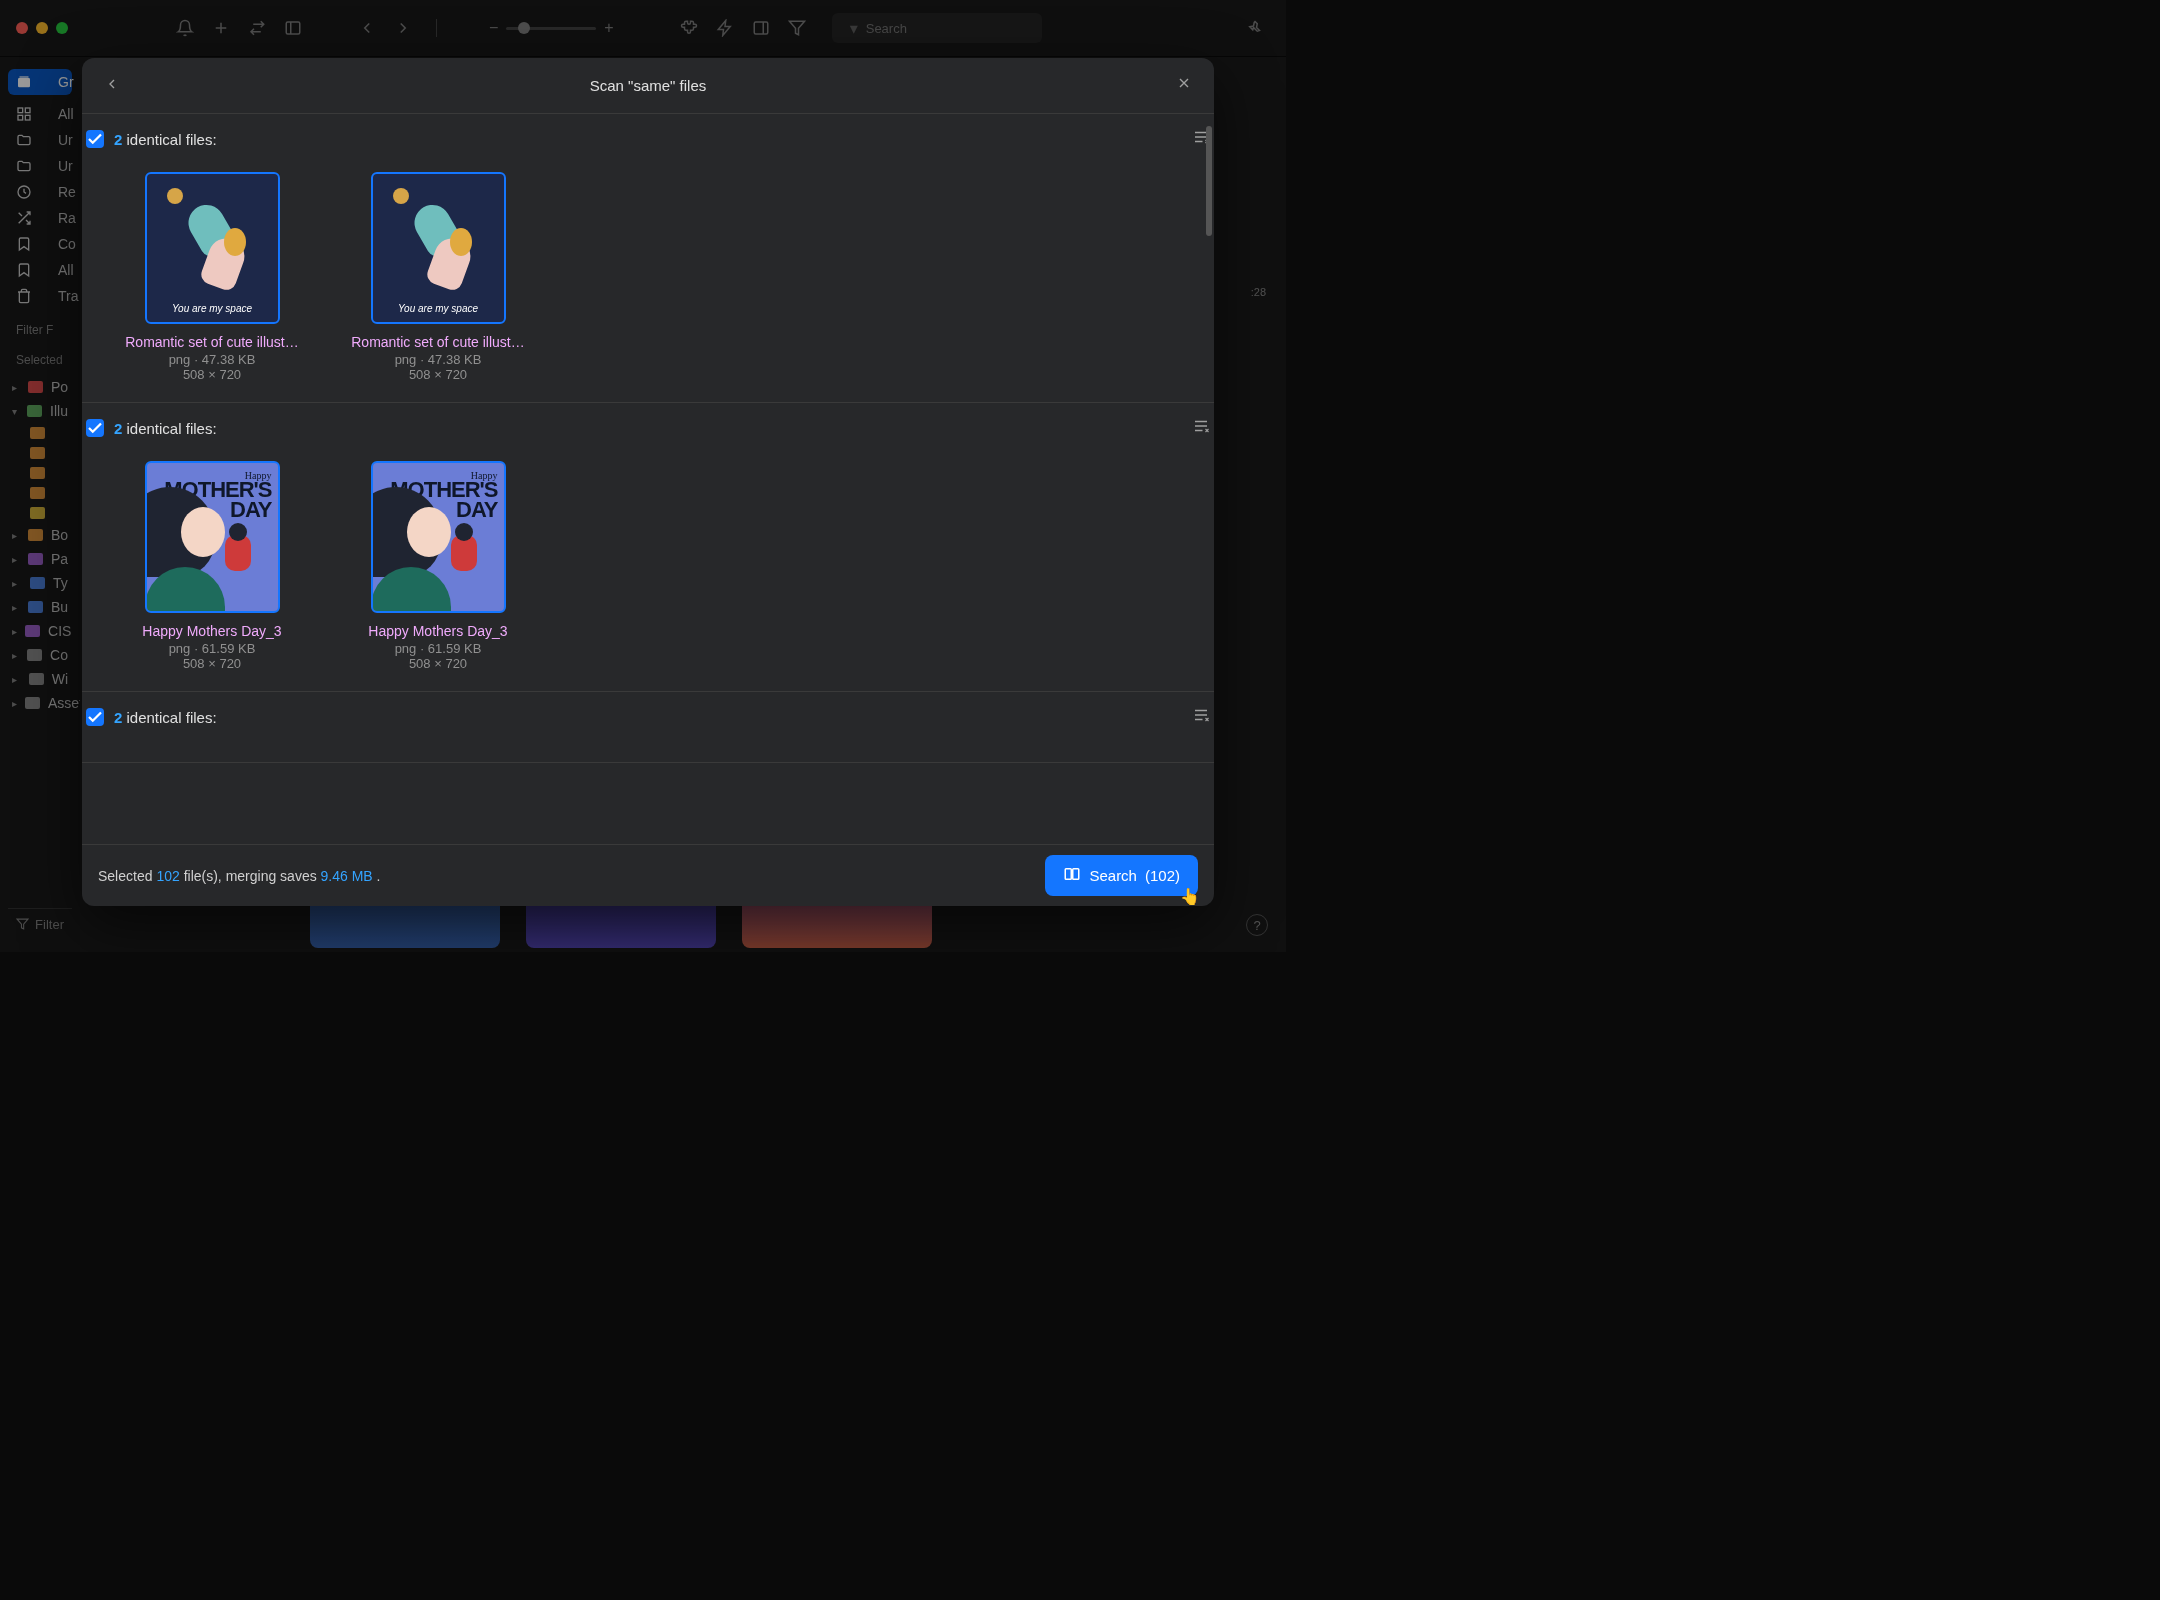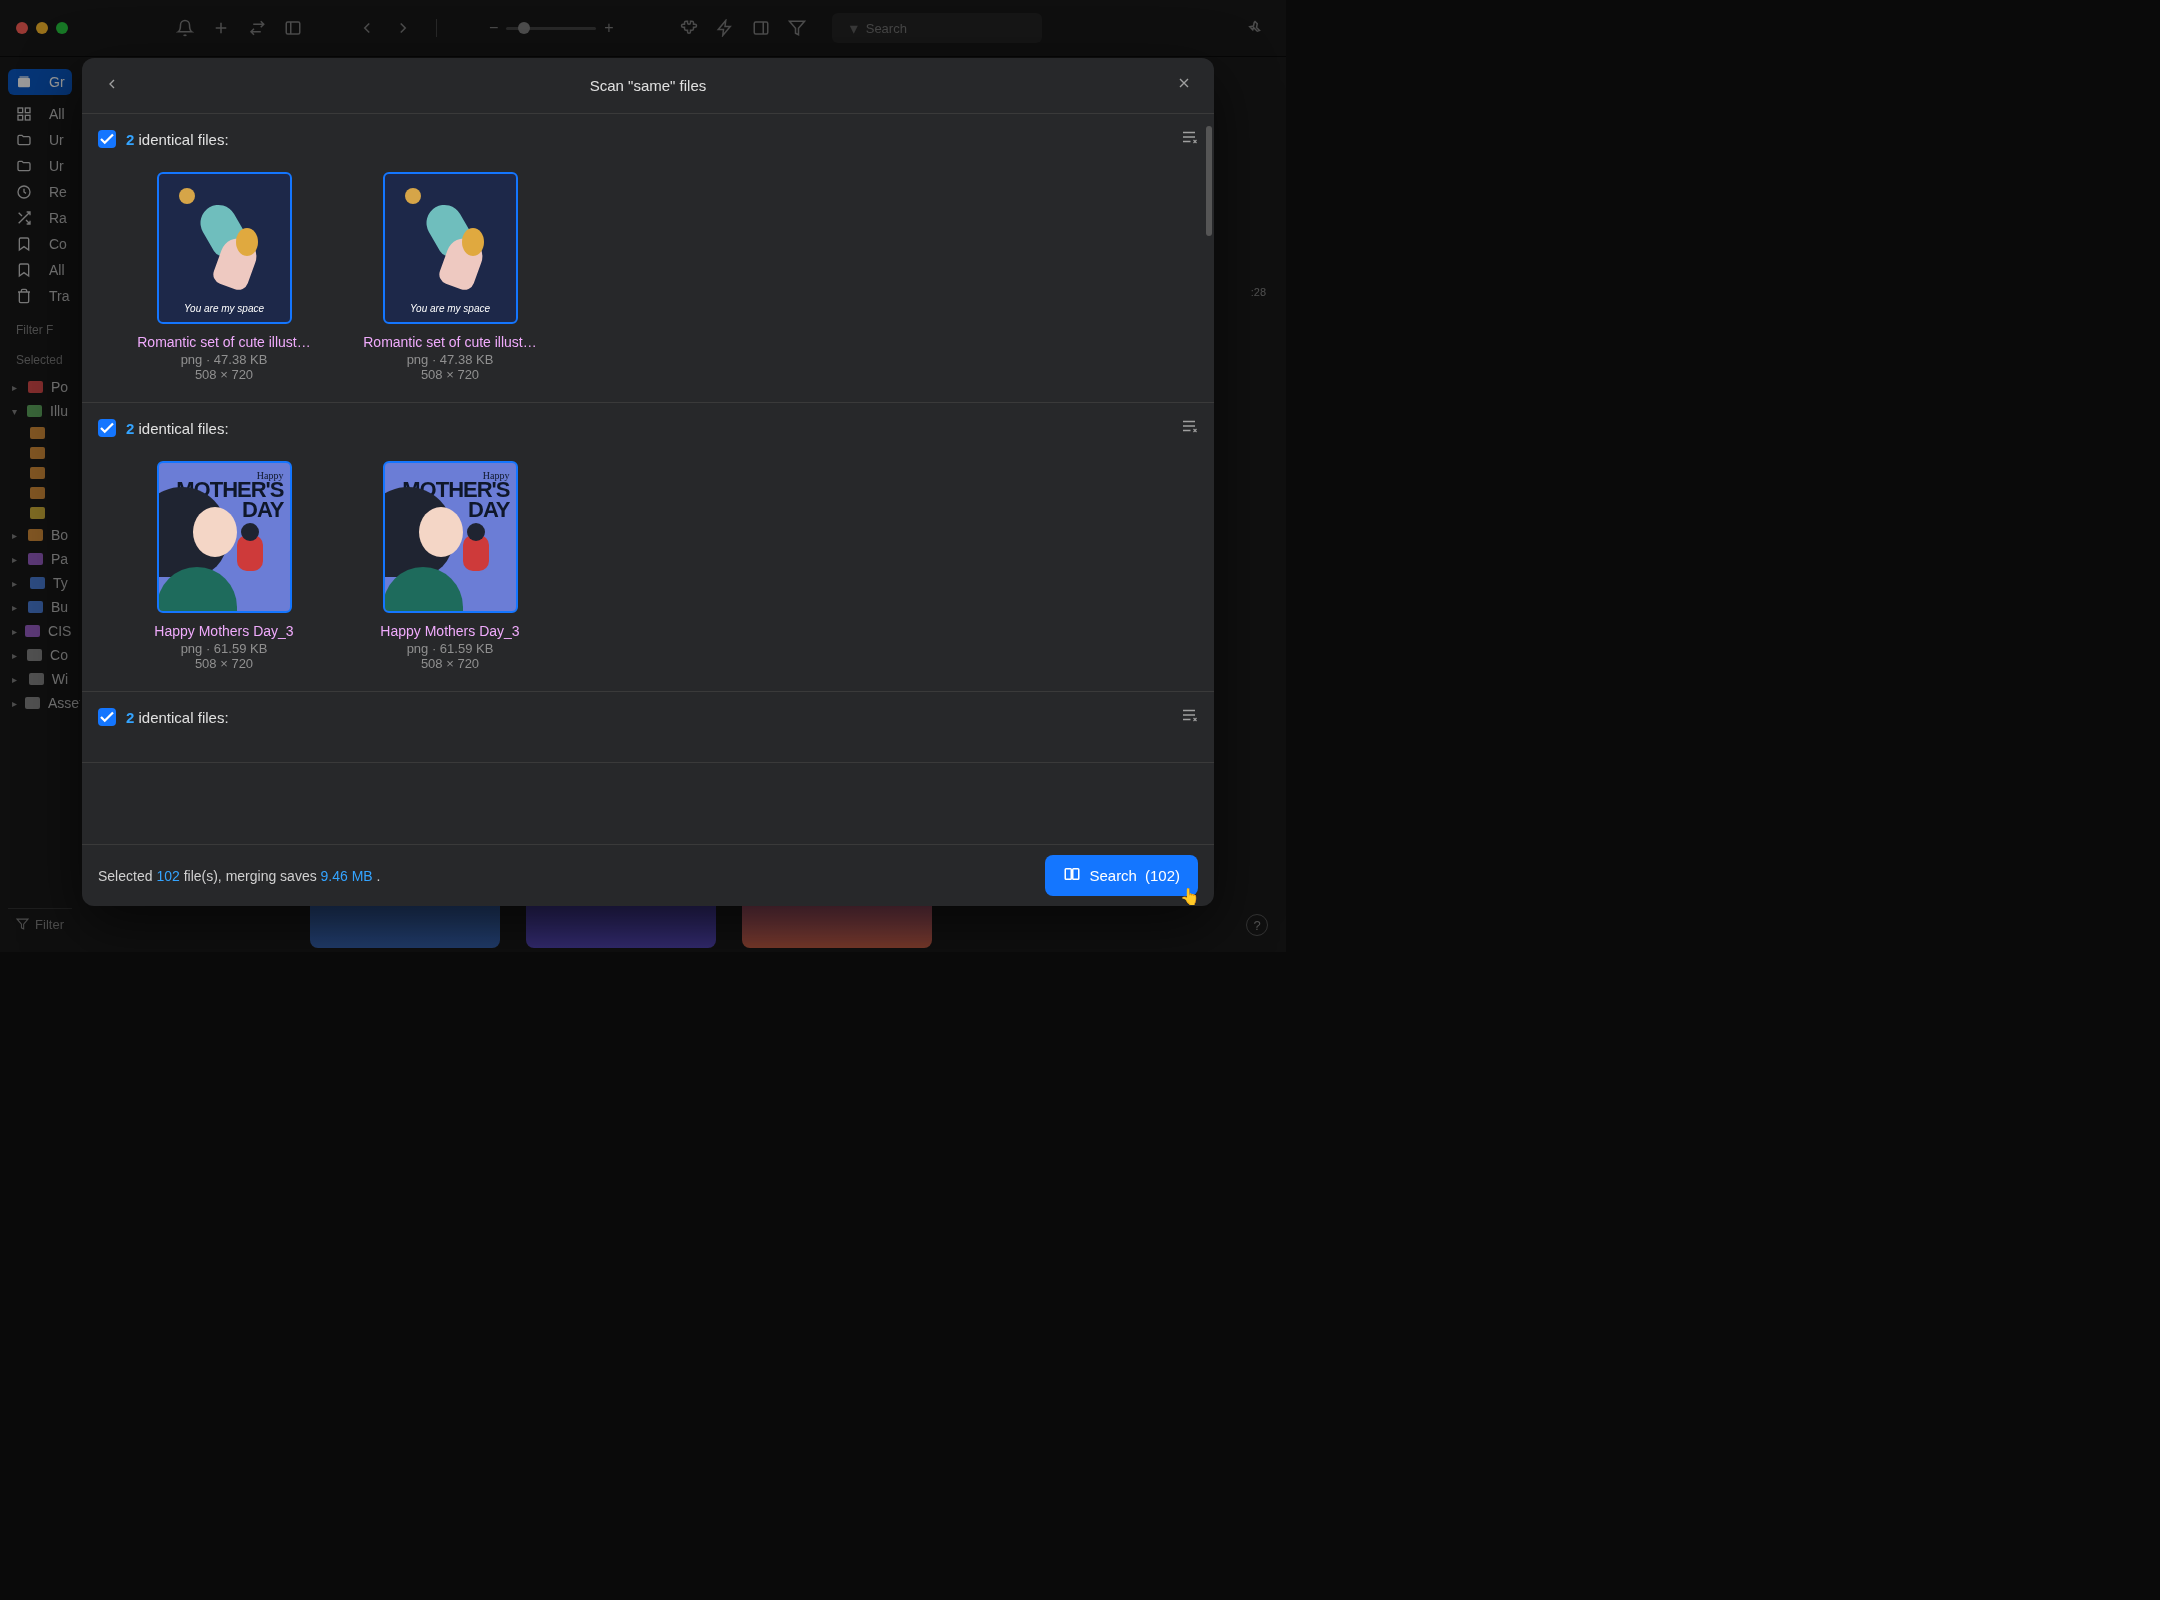--- a/index.html
+++ b/index.html
@@ -17,21 +17,21 @@
 .tb-sep { width: 1px; height: 18px; background: #444; margin: 0 6px; }
 .zoom-slider { display: flex; align-items: center; gap: 8px; color: #808080; }
 .zoom-track { width: 90px; height: 3px; background: #444; border-radius: 2px; position: relative; }
 .zoom-thumb { width: 12px; height: 12px; background: #808080; border-radius: 50%; position: absolute; left: 12px; top: -5px; }
 .search-box { background: #262626; border-radius: 6px; height: 30px; width: 210px; display: flex; align-items: center; padding: 0 10px; color: #808080; gap: 8px; }
 .search-box input { background: none; border: none; color: #d0d0d0; outline: none; flex: 1; font-size: 13px; }
 
 
 .app { display: flex; height: calc(100% - 57px); }
 .sidebar { width: 80px; background: #1a1a1a; padding: 12px 8px; display: flex; flex-direction: column; gap: 6px; overflow: hidden; }
-.side-item { display: flex; align-items: center; gap: 17px; padding: 5px 8px; border-radius: 6px; color: #c8c8c8; font-size: 14px; white-space: nowrap; cursor: pointer; }
+.side-item { display: flex; align-items: center; gap: 26px; padding: 5px 8px; border-radius: 6px; color: #c8c8c8; font-size: 14px; white-space: nowrap; cursor: pointer; }
 .side-item.active { background: #0a59c5; color: #fff; }
 .side-item .ic { width: 16px; height: 16px; flex-shrink: 0; display: flex; align-items: center; justify-content: center; }
 .side-head { color: #808080; font-size: 12px; padding: 8px 8px 2px; }
 .folder-item { display: flex; align-items: center; gap: 8px; padding: 4px 4px; color: #c8c8c8; font-size: 14px; white-space: nowrap; }
 .folder-ic { width: 15px; height: 12px; border-radius: 2px; flex-shrink: 0; }
 .f-red { background: #d94b4b; }
 .f-green { background: #5fa860; }
 .f-orange { background: #d8903b; }
 .f-purple { background: #9a5fc7; }
 .f-blue { background: #4b7fd9; }
@@ -49,21 +49,21 @@
 
 .overlay { position: absolute; inset: 0; background: rgba(0,0,0,0.4); }
 .modal { position: absolute; left: 82px; top: 58px; width: 1132px; height: 848px; background: #27282a; border-radius: 12px; display: flex; flex-direction: column; box-shadow: 0 20px 60px rgba(0,0,0,0.6); }
 .modal-header { height: 56px; border-bottom: 1px solid #3a3a3a; display: flex; align-items: center; padding: 0 16px; }
 .modal-back { color: #a0a0a0; cursor: pointer; padding: 6px; }
 .modal-title { flex: 1; text-align: center; font-size: 15px; color: #e0e0e0; font-weight: 500; }
 .modal-close { color: #a0a0a0; cursor: pointer; padding: 6px; font-size: 18px; }
 .modal-body { flex: 1; overflow-y: auto; padding: 0; position: relative; }
 .modal-scrollbar { position: absolute; right: 2px; top: 12px; width: 6px; height: 110px; background: #555; border-radius: 3px; }
 
-.group { padding: 14px 16px 20px; border-bottom: 1px solid #3a3a3a; }
+.group { padding: 14px 4px 20px; border-bottom: 1px solid #3a3a3a; }
 .group-head { display: flex; align-items: center; gap: 10px; margin-bottom: 14px; }
 .chk { width: 18px; height: 18px; background: #1476ff; border-radius: 4px; display: flex; align-items: center; justify-content: center; color: #fff; flex-shrink: 0; }
 .group-label { font-size: 15px; color: #e0e0e0; }
 .group-label .ct { color: #34a4ff; font-weight: 600; }
 .group-action { margin-left: auto; color: #a0a0a0; cursor: pointer; }
 .dupes { display: flex; gap: 30px; padding-left: 28px; }
 .dupe { width: 196px; text-align: center; }
 .thumb { width: 135px; height: 152px; border-radius: 6px; border: 2px solid #1476ff; margin: 8px auto 10px; overflow: hidden; display: flex; align-items: center; justify-content: center; font-family: cursive; }
 .thumb.space { background: #1d2849; color: #fff; font-size: 11px; flex-direction: column; position: relative; }
 .thumb.space .moon { width: 16px; height: 16px; background: #d6a548; border-radius: 50%; position: absolute; top: 14px; left: 20px; }

